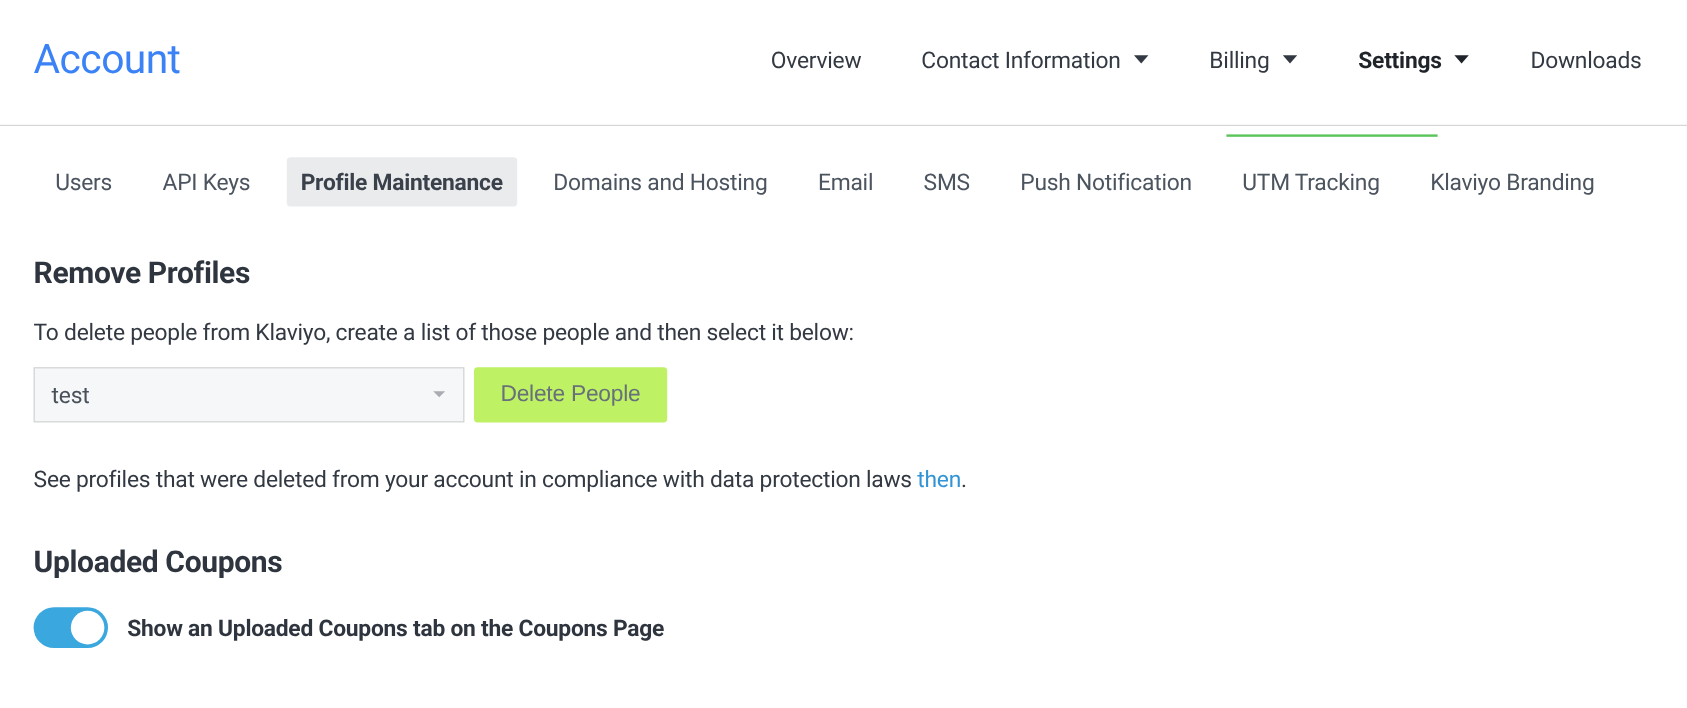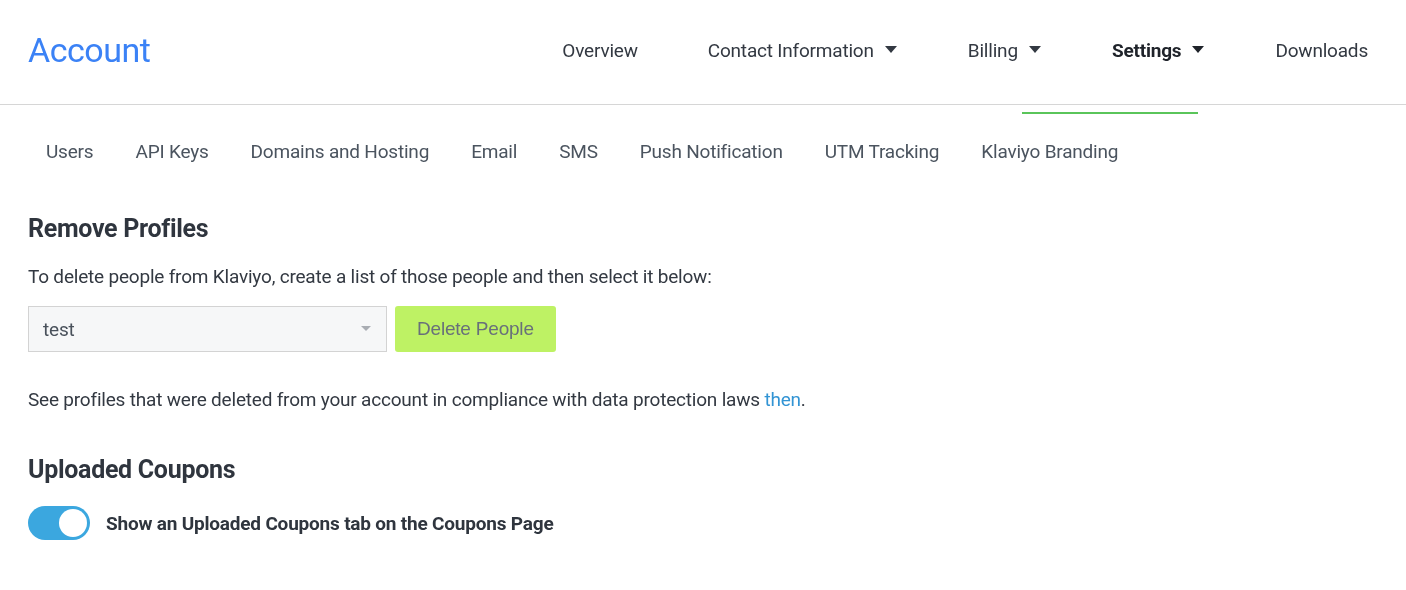--- a/index.html
+++ b/index.html
@@ -22,21 +22,21 @@
     }
     .page-title {
       font-size: 34px;
       font-weight: 400;
       color: #3b82f6;
       letter-spacing: -0.5px;
     }
     .main-nav {
       display: flex;
       align-items: center;
-      gap: 70px;
+      gap: 50px;
       padding-right: 10px;
       text-align: right;
     }
     .main-nav-item {
       display: flex;
       align-items: center;
       gap: 10px;
       font-size: 19px;
       color: #333942;
       cursor: pointer;
@@ -210,20 +210,21 @@
     <div class="main-nav-item">
       <span>Downloads</span>
     </div>
   </nav>
 </div>
 <div class="nav-underline"></div>
 
 <div class="sub-tabs">
   <div class="sub-tab">Users</div>
   <div class="sub-tab">API Keys</div>
+  <div class="sub-tab active">Profile Maintenance</div>
   <div class="sub-tab">Domains and Hosting</div>
   <div class="sub-tab">Email</div>
   <div class="sub-tab">SMS</div>
   <div class="sub-tab">Push Notification</div>
   <div class="sub-tab">UTM Tracking</div>
   <div class="sub-tab">Klaviyo Branding</div>
 </div>
 
 <div class="content">
   <h2 class="section-title">Remove Profiles</h2>

